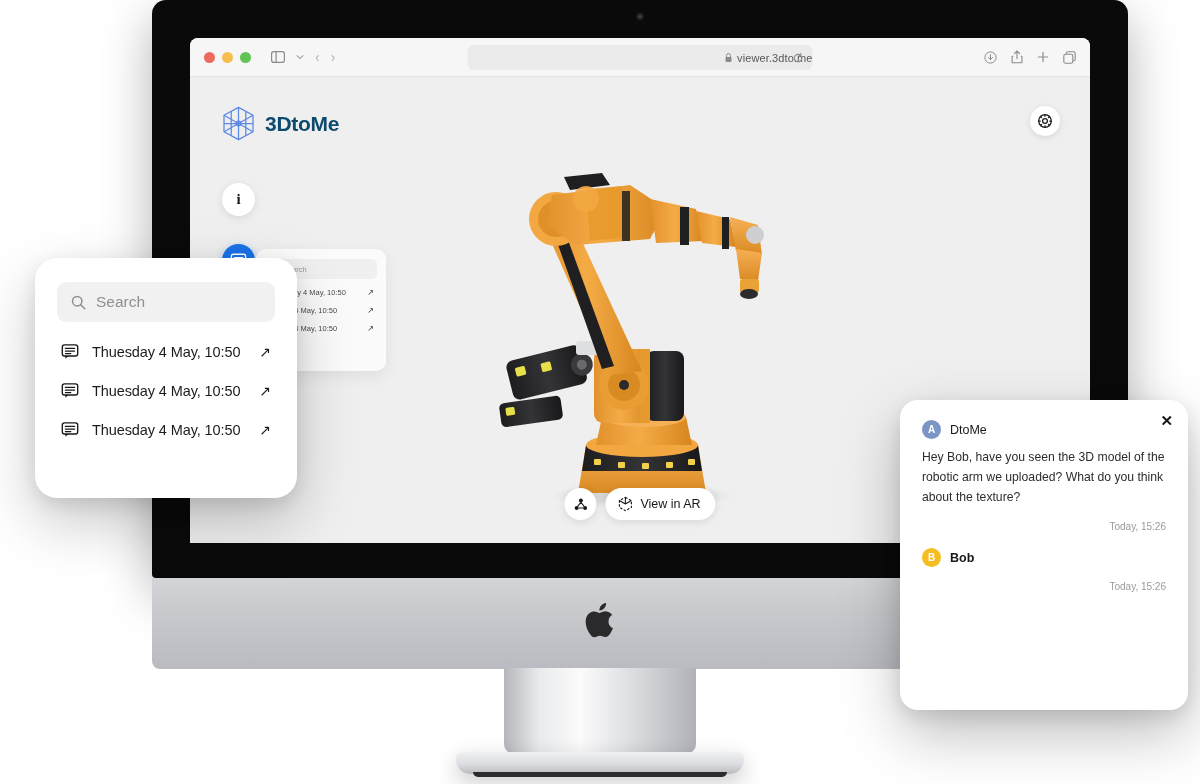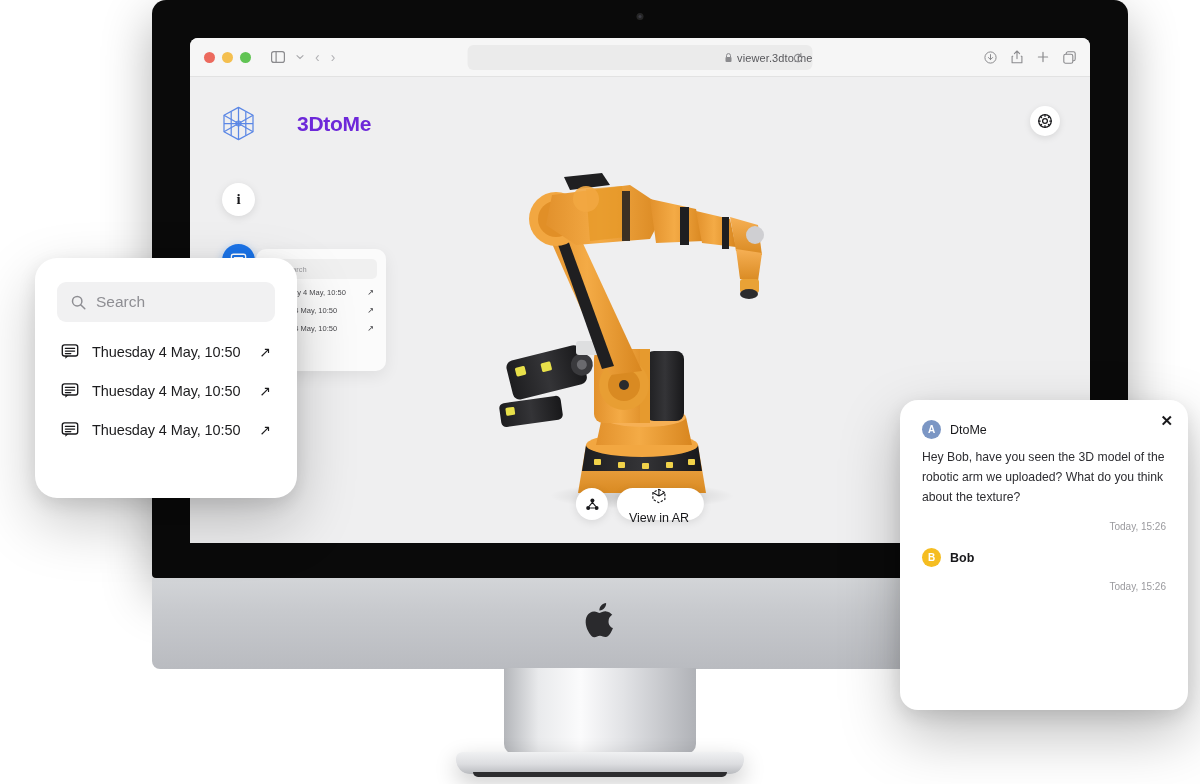--- a/index.html
+++ b/index.html
@@ -74,21 +74,21 @@
     position: absolute; left: 50%; top: 7px; transform: translateX(-50%);
     width: 345px; height: 25px; background: #ebebeb; border-radius: 6px;
     display: flex; align-items: center; justify-content: flex-end; gap: 5px;
   }
   .url-text { font-size: 11px; color: #58585c; letter-spacing: .1px; }
   .reload { position: absolute; right: 9px; top: 50%; transform: translateY(-50%); color:#8b8b8e; }
 
   
   .app { position: relative; height: 466px; background: #efeff0; }
   .brand { position: absolute; left: 32px; top: 29px; display: flex; align-items: center; gap: 10px; }
-  .brand-name { font-size: 21px; font-weight: 700; color: #6d28d9; letter-spacing: -.3px; margin-left: 32px; }
+  .brand-name { font-size: 21px; font-weight: 700; color: #0c4a6e; letter-spacing: -.3px; }
   .settings-btn {
     position: absolute; right: 30px; top: 29px; width: 30px; height: 30px;
     border-radius: 50%; background: #fff; display: flex; align-items: center;
     justify-content: center; box-shadow: 0 2px 7px rgba(0,0,0,.10);
   }
 
   .side-btn {
     position: absolute; width: 33px; height: 33px; border-radius: 50%;
     display: flex; align-items: center; justify-content: center;
   }
@@ -120,21 +120,21 @@
     display: flex; align-items: center; gap: 9px;
   }
   .round-btn {
     width: 32px; height: 32px; border-radius: 50%; background: #fff;
     display: flex; align-items: center; justify-content: center;
     box-shadow: 0 2px 8px rgba(0,0,0,.10);
   }
   .ar-btn {
     height: 32px; border-radius: 17px; background: #fff; display: flex;
     align-items: center; gap: 7px; padding: 0 15px 0 12px;
-    box-shadow: 0 2px 8px rgba(0,0,0,.10); font-size: 12.5px; color: #18181b; flex-direction: column;
+    box-shadow: 0 2px 8px rgba(0,0,0,.10); font-size: 12.5px; color: #18181b;
   }
 
   
   .search-card {
     position: absolute; left: 35px; top: 258px; width: 262px; height: 240px;
     background: #fff; border-radius: 22px; padding: 24px 22px;
     box-shadow: 0 24px 60px rgba(0,0,0,.22), 0 6px 18px rgba(0,0,0,.10);
   }
   .search-box {
     height: 40px; background: #f1f1f2; border-radius: 9px; display: flex;

